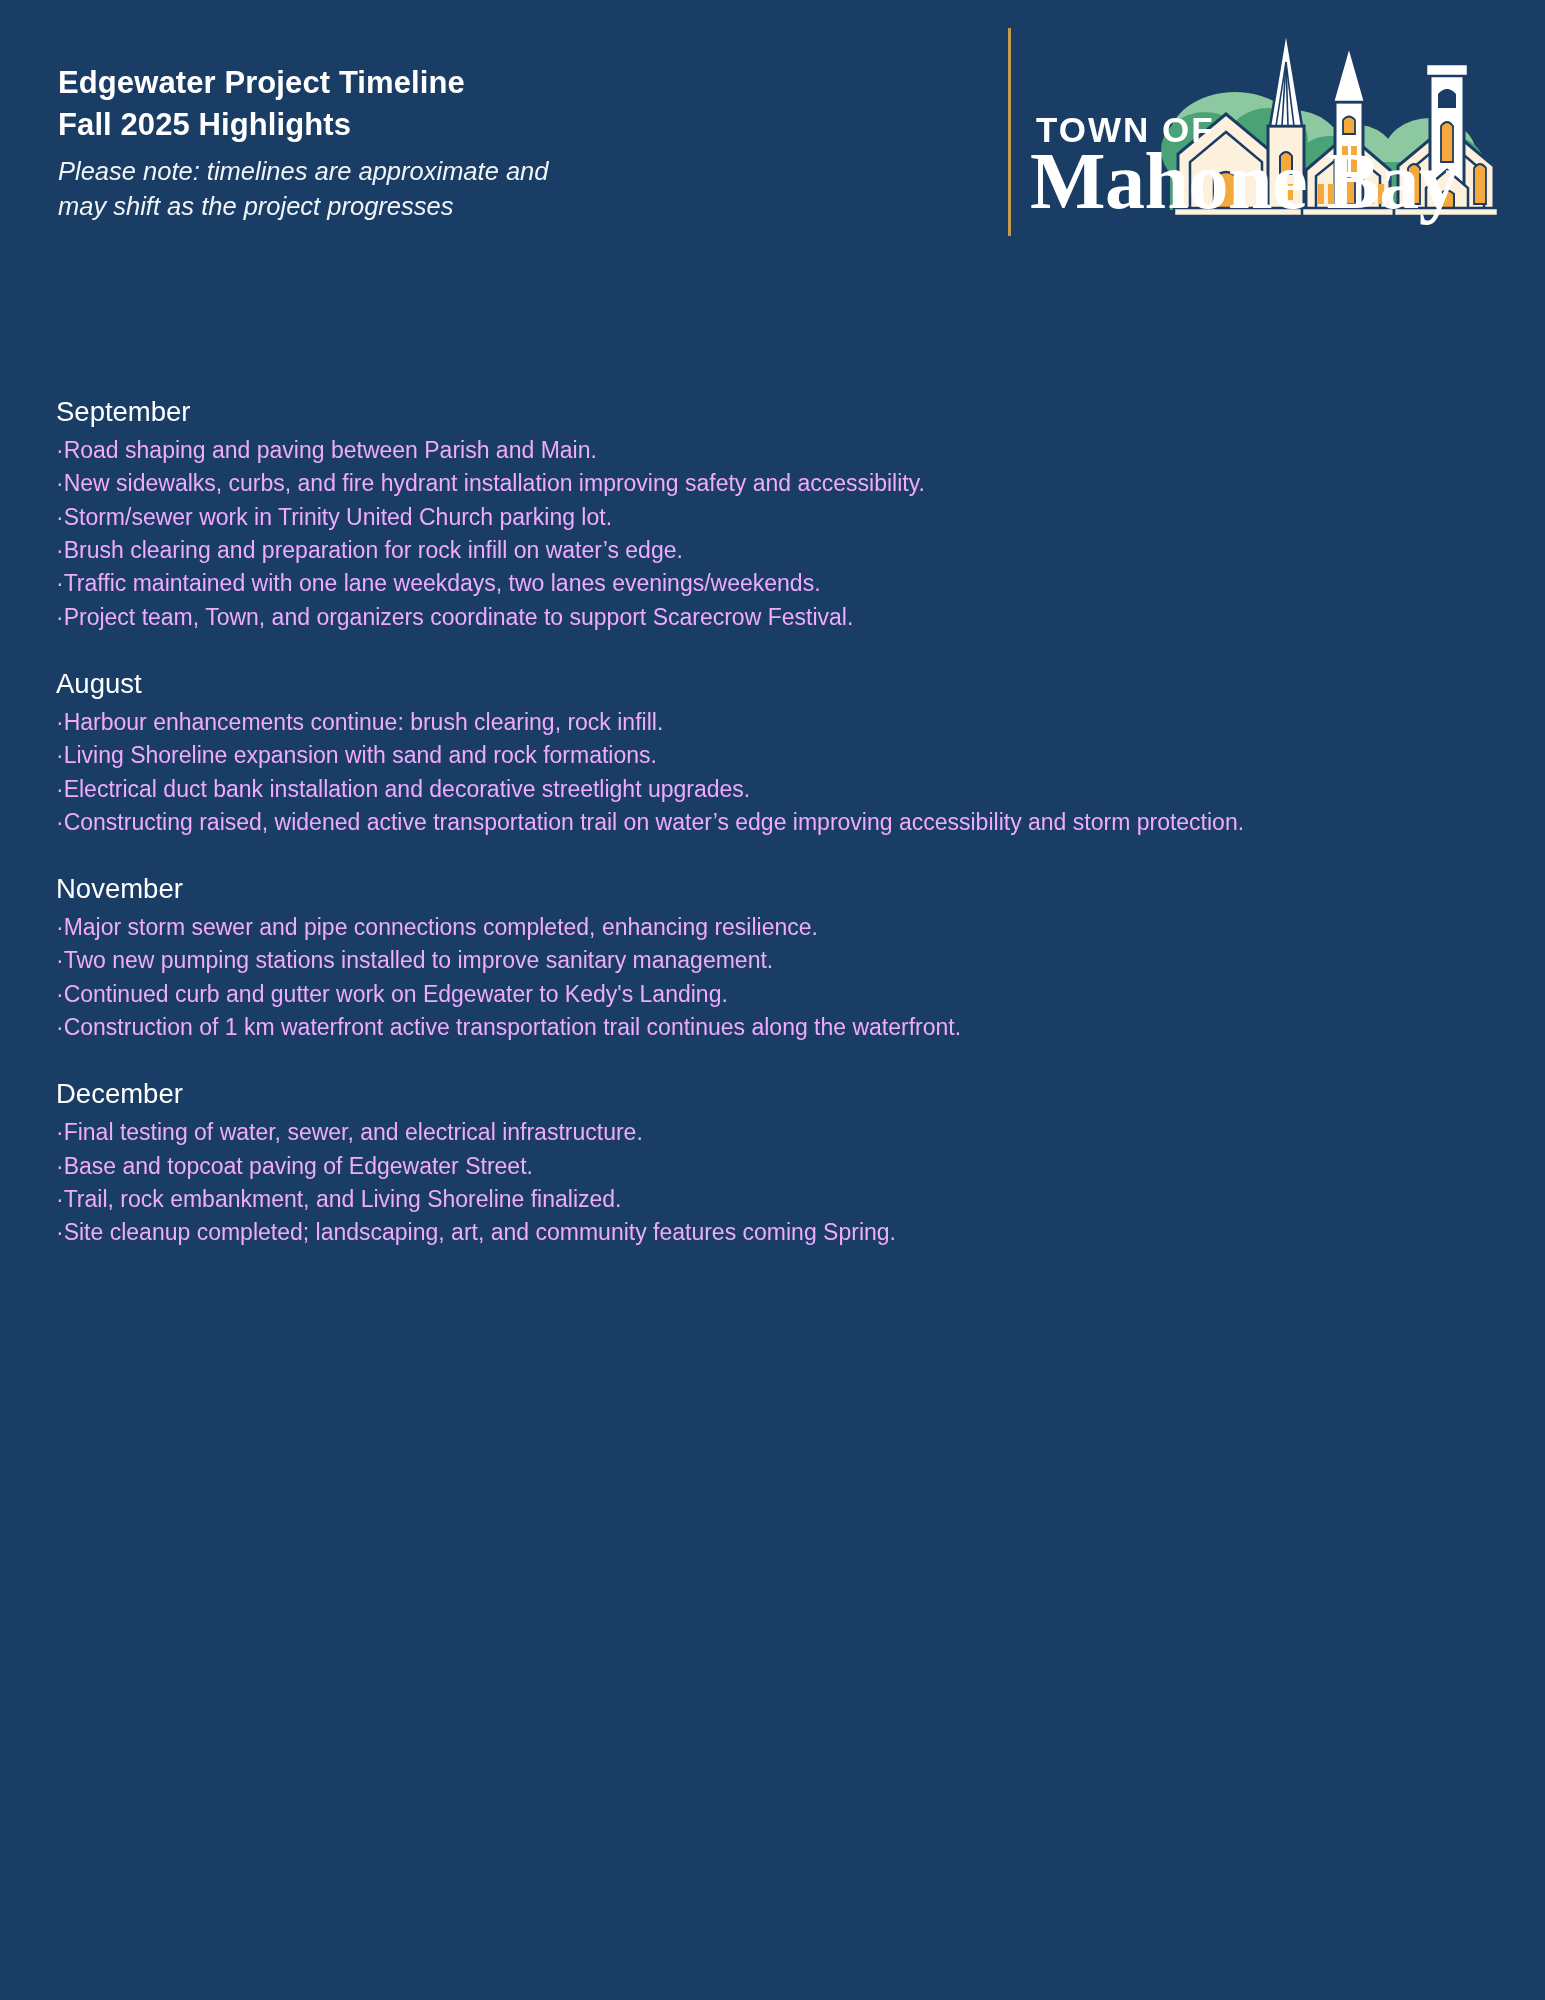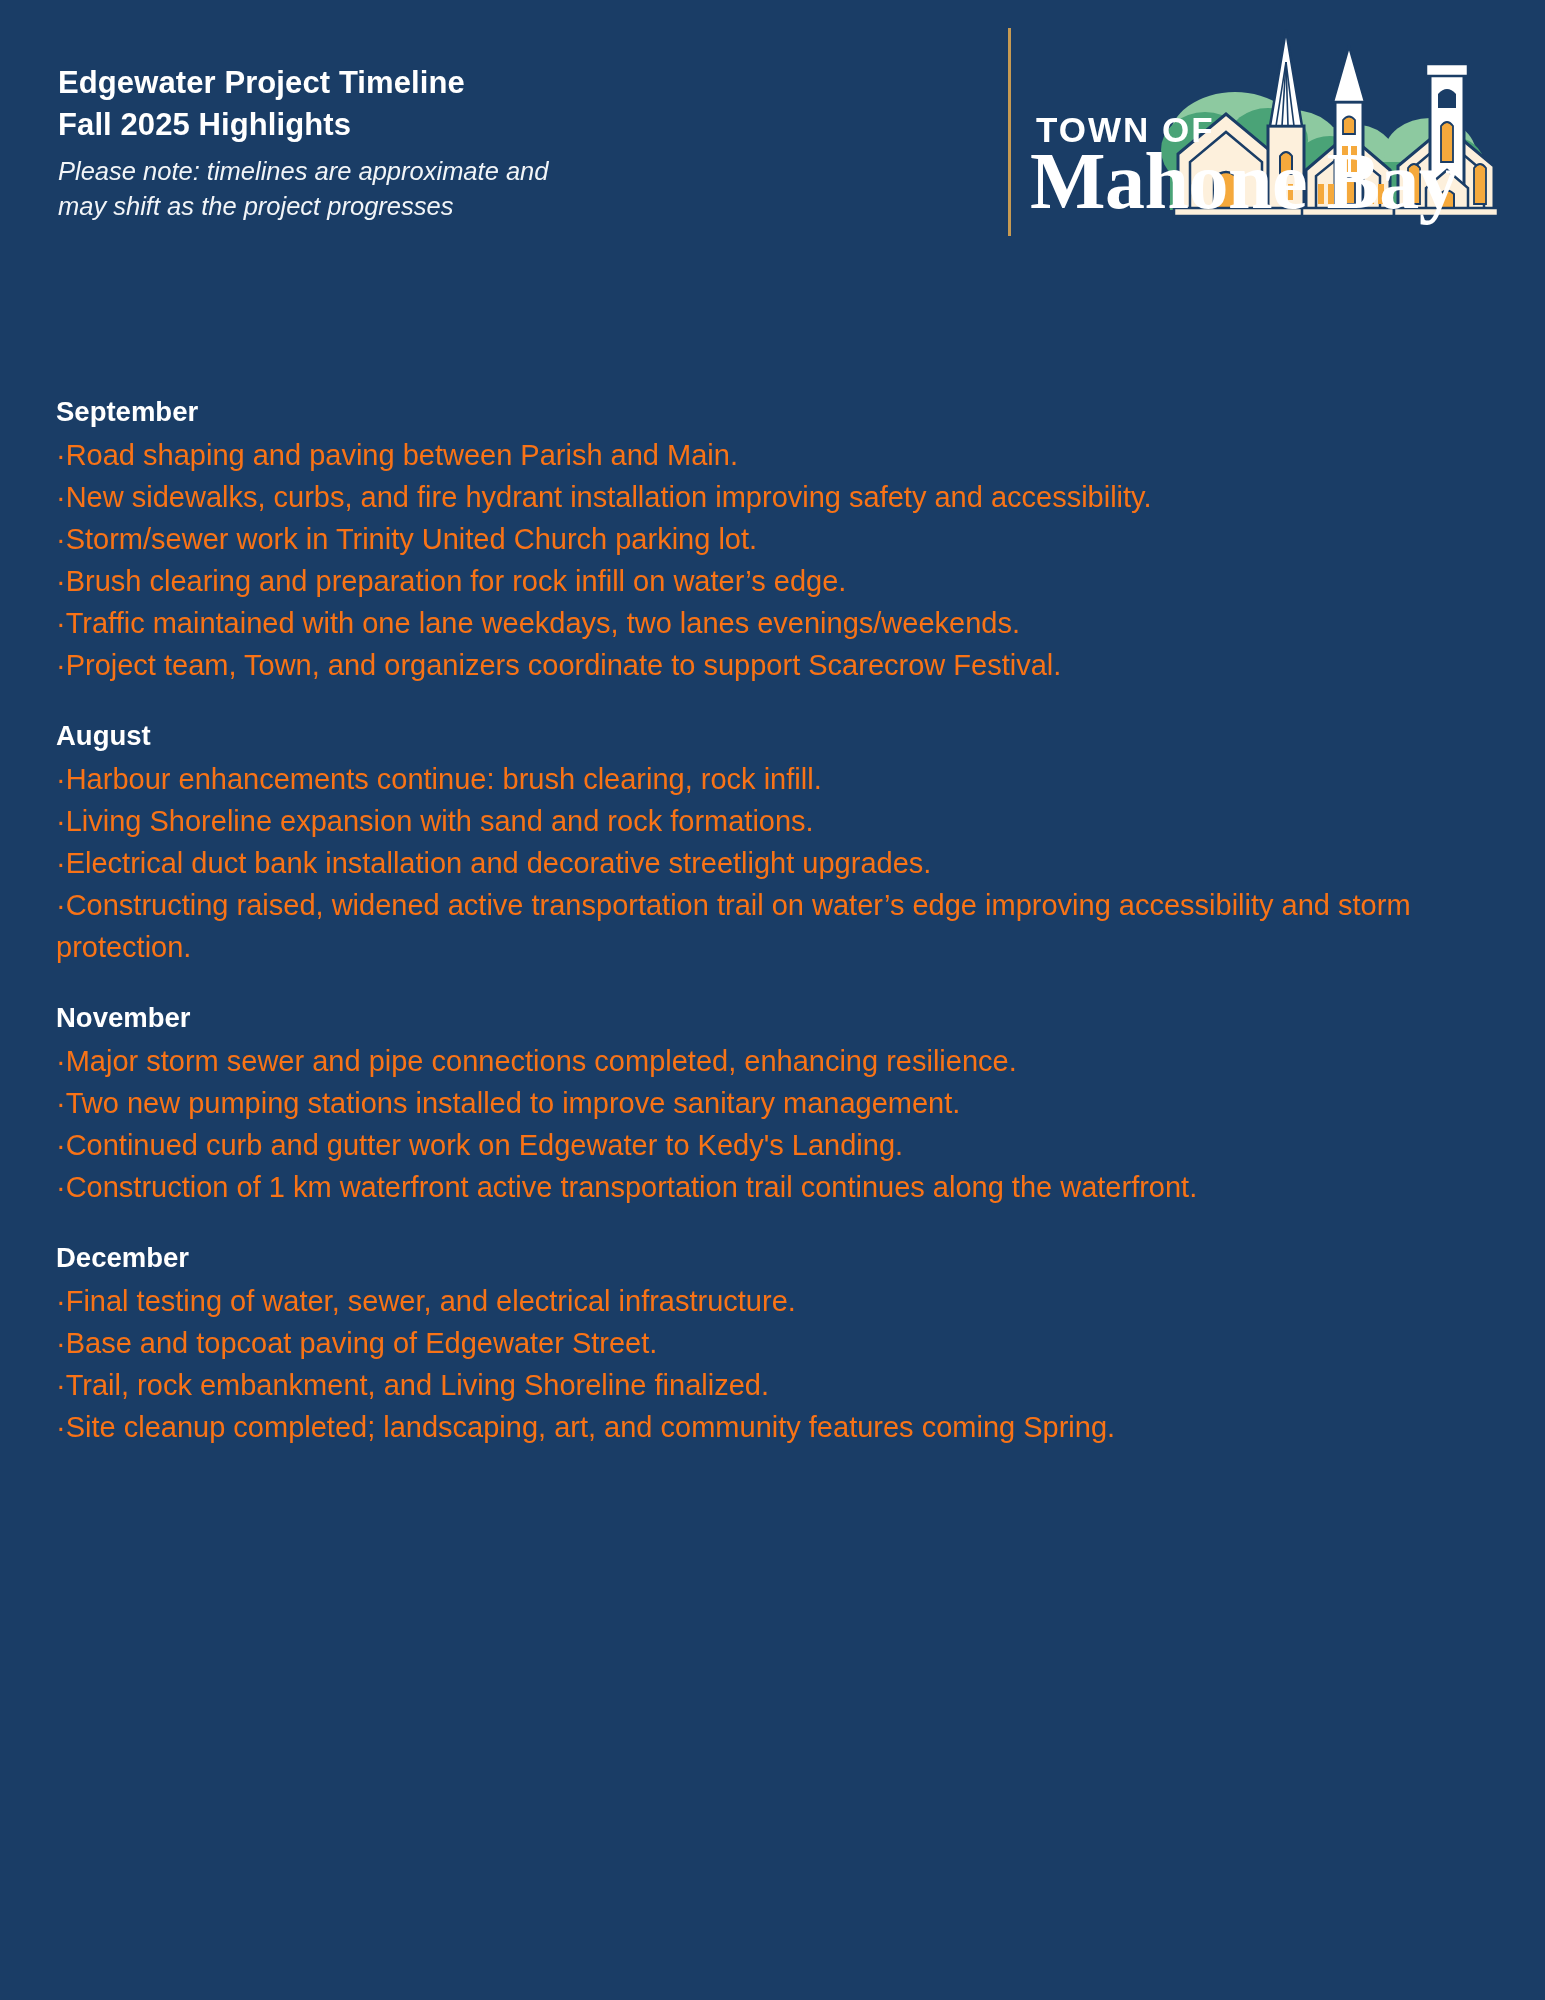--- a/index.html
+++ b/index.html
@@ -107,31 +107,31 @@
     left: 56px;
     top: 392px;
     width: 1455px;
   }
 
   .month-block { margin-bottom: 30px; }
   .month-block:last-child { margin-bottom: 0; }
 
   .month-heading {
     font-size: 27.5px;
-    font-weight: bold;
+    font-weight: normal;
     line-height: 1.45;
     margin-bottom: 2px;
     color: #ffffff;
   }
 
   .bullet-line {
-    font-size: 29px;
+    font-size: 23px;
     line-height: 1.45;
     font-weight: 400;
-    color: #f97316;
+    color: #f0abfc;
     text-indent: 0;
   }
   .bullet-line .dot {
     display: inline;
   }
 </style>
 </head>
 <body>
 
 <div class="page">

